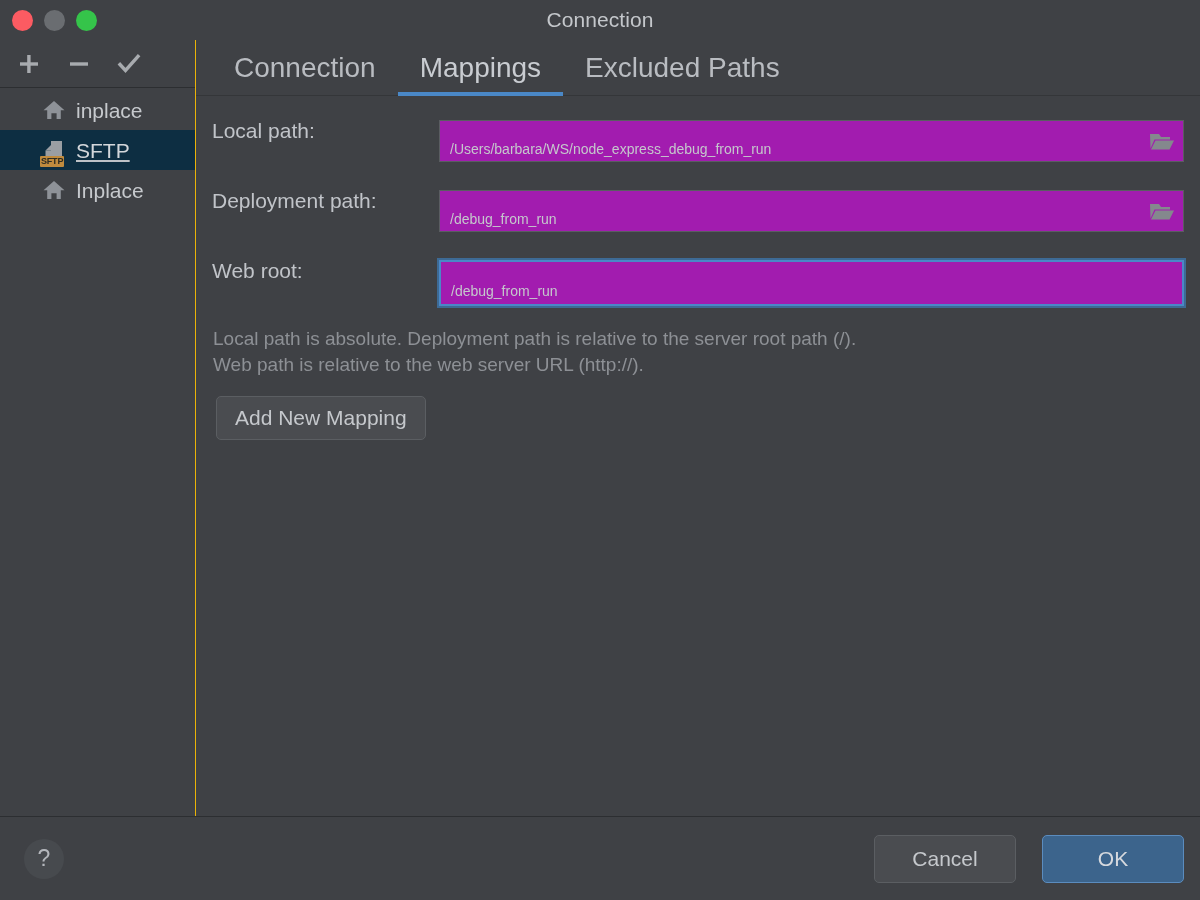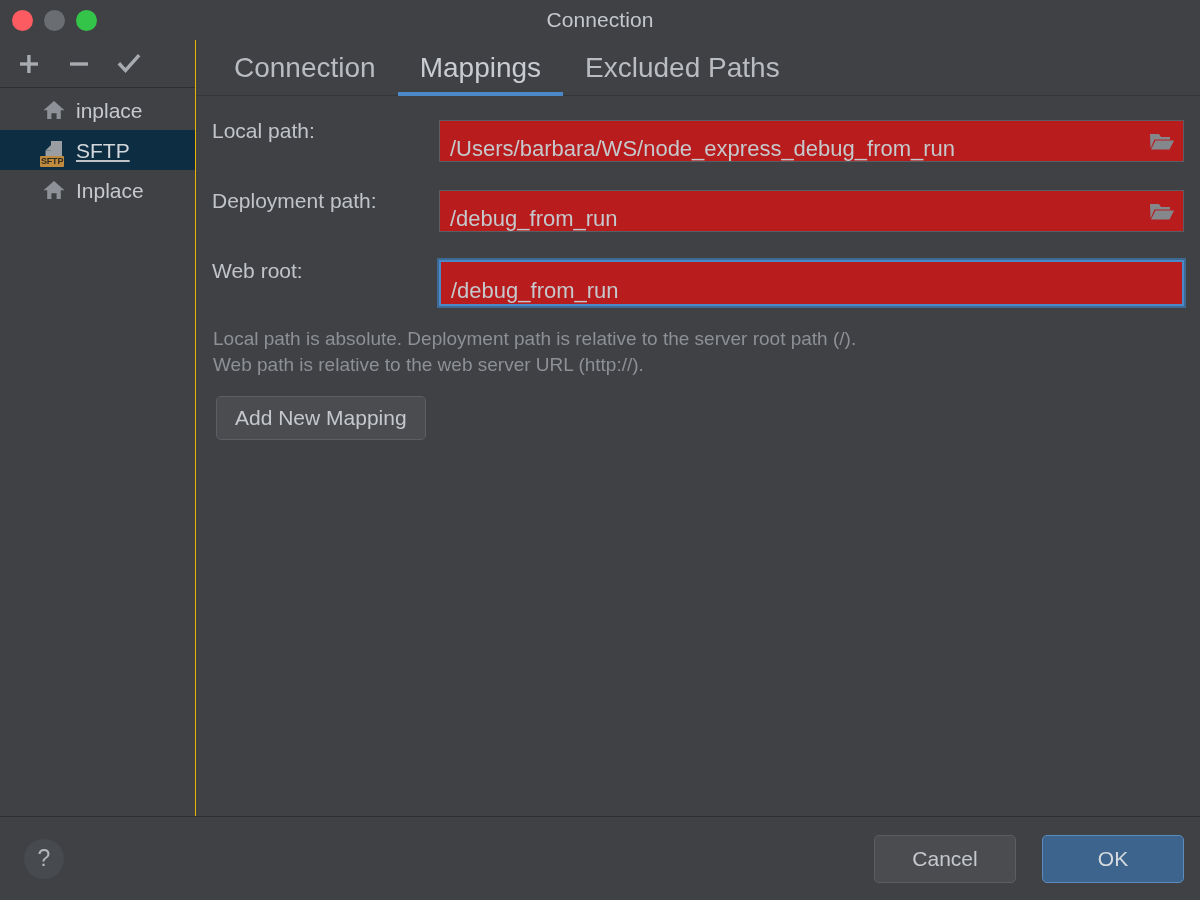--- a/index.html
+++ b/index.html
@@ -210,26 +210,26 @@
     white-space: nowrap;
     width: 227px;
     flex: 0 0 227px;
     line-height: 1;
   }
 
   .field-input {
     position: relative;
     flex: 1 1 auto;
     height: 42px;
-    background: #b91c1c;
+    background: #a21caf;
     border: 1px solid #5a5d61;
     display: flex;
     align-items: center;
     padding: 16px 46px 0 10px;
-    font-size: 22px;
+    font-size: 14px;
     color: #c5c8cc;
     white-space: nowrap;
     overflow: hidden;
     cursor: text;
   }
   .field-input.focused {
     border: 2px solid #4a88c7;
     outline: 2px solid #3d6a95;
     outline-offset: 0px;
     padding-right: 12px;

